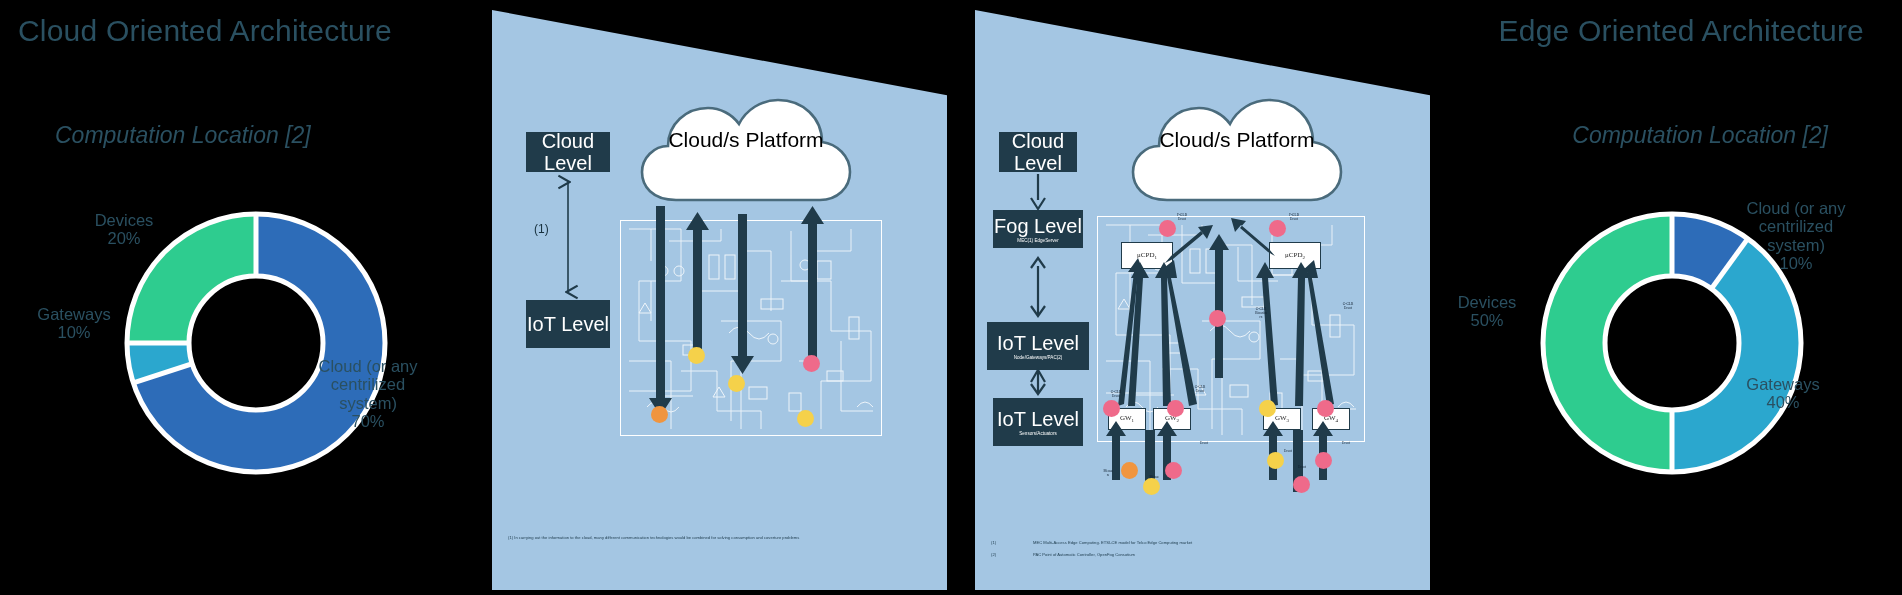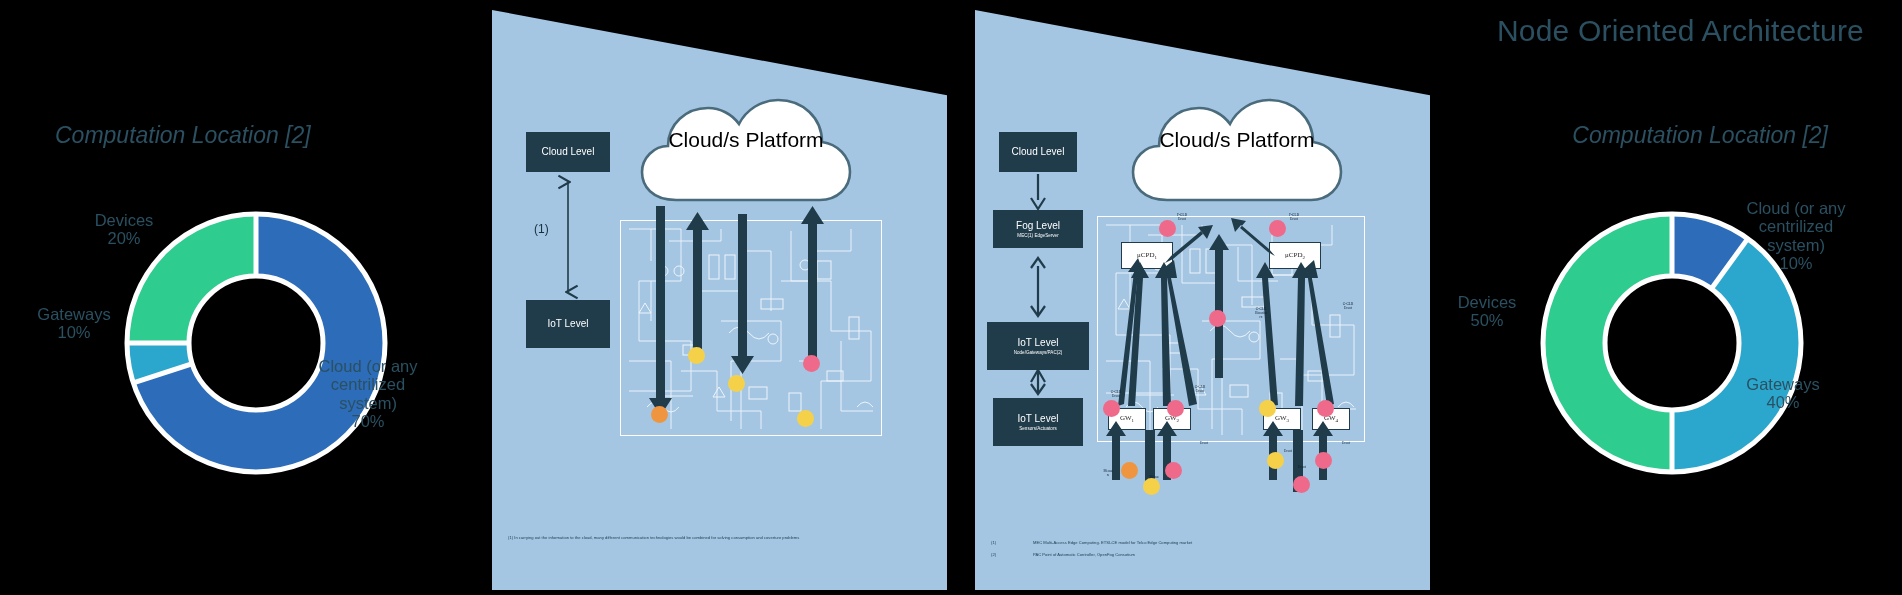--- a/index.html
+++ b/index.html
@@ -57,21 +57,21 @@
   }
   #panel-1 { left: 492px;  width: 455px; clip-path: polygon(0 0, 100% 14.7%, 100% 100%, 0 100%); }
   #panel-2 { left: 975px;  width: 455px; clip-path: polygon(0 0, 100% 14.7%, 100% 100%, 0 100%); }
 
   
   .level-box {
     position: absolute; background: #203b4a; color: #ffffff;
     display: flex; flex-direction: column; align-items: center; justify-content: center;
     text-align: center;
   }
-  .level-box .lb-title { font-size: 10px; line-height: 1.12; }
+  .level-box .lb-title { font-size: 20px; line-height: 1.12; }
   .level-box .lb-sub   { font-size: 4.6px; line-height: 1.1; margin-top: 1px; }
 
   
   .cloud-shape { position: absolute; }
 
   .cloud-text {
     position: absolute; color: #000000; text-align: center;
     font-size: 21px; line-height: 1.16; width: 100%;
   }
 
@@ -108,21 +108,22 @@
     white-space: pre-line; letter-spacing: .02px;
   }
   .footnote-row { display:flex; }
   .footnote-row .fn-num { width: 42px; flex: none; }
 </style>
 </head>
 <body>
 
 <div class="stage">
 
-  <div class="deck-title" id="title-right">Node Oriented Architecture</div>
+  <div class="deck-title" id="title-left">Cloud Oriented Architecture</div>
+  <div class="deck-title" id="title-right">Edge Oriented Architecture</div>
   <div class="section-title" id="subtitle-left">Computation Location [2]</div>
   <div class="section-title" id="subtitle-right">Computation Location [2]</div>
 
   <div class="donut-wrap" id="donut-left">
     <div class="donut">
       <svg viewBox="0 0 268 268" width="268" height="268" aria-hidden="true">
 
         <path d="M134 134 L134 5 A129 129 0 1 1 11.35 173.9 Z" fill="#2d6cb8"></path>
 
         <path d="M134 134 L11.35 173.9 A129 129 0 0 1 5.0 134 Z" fill="#2ba7ce"></path>

